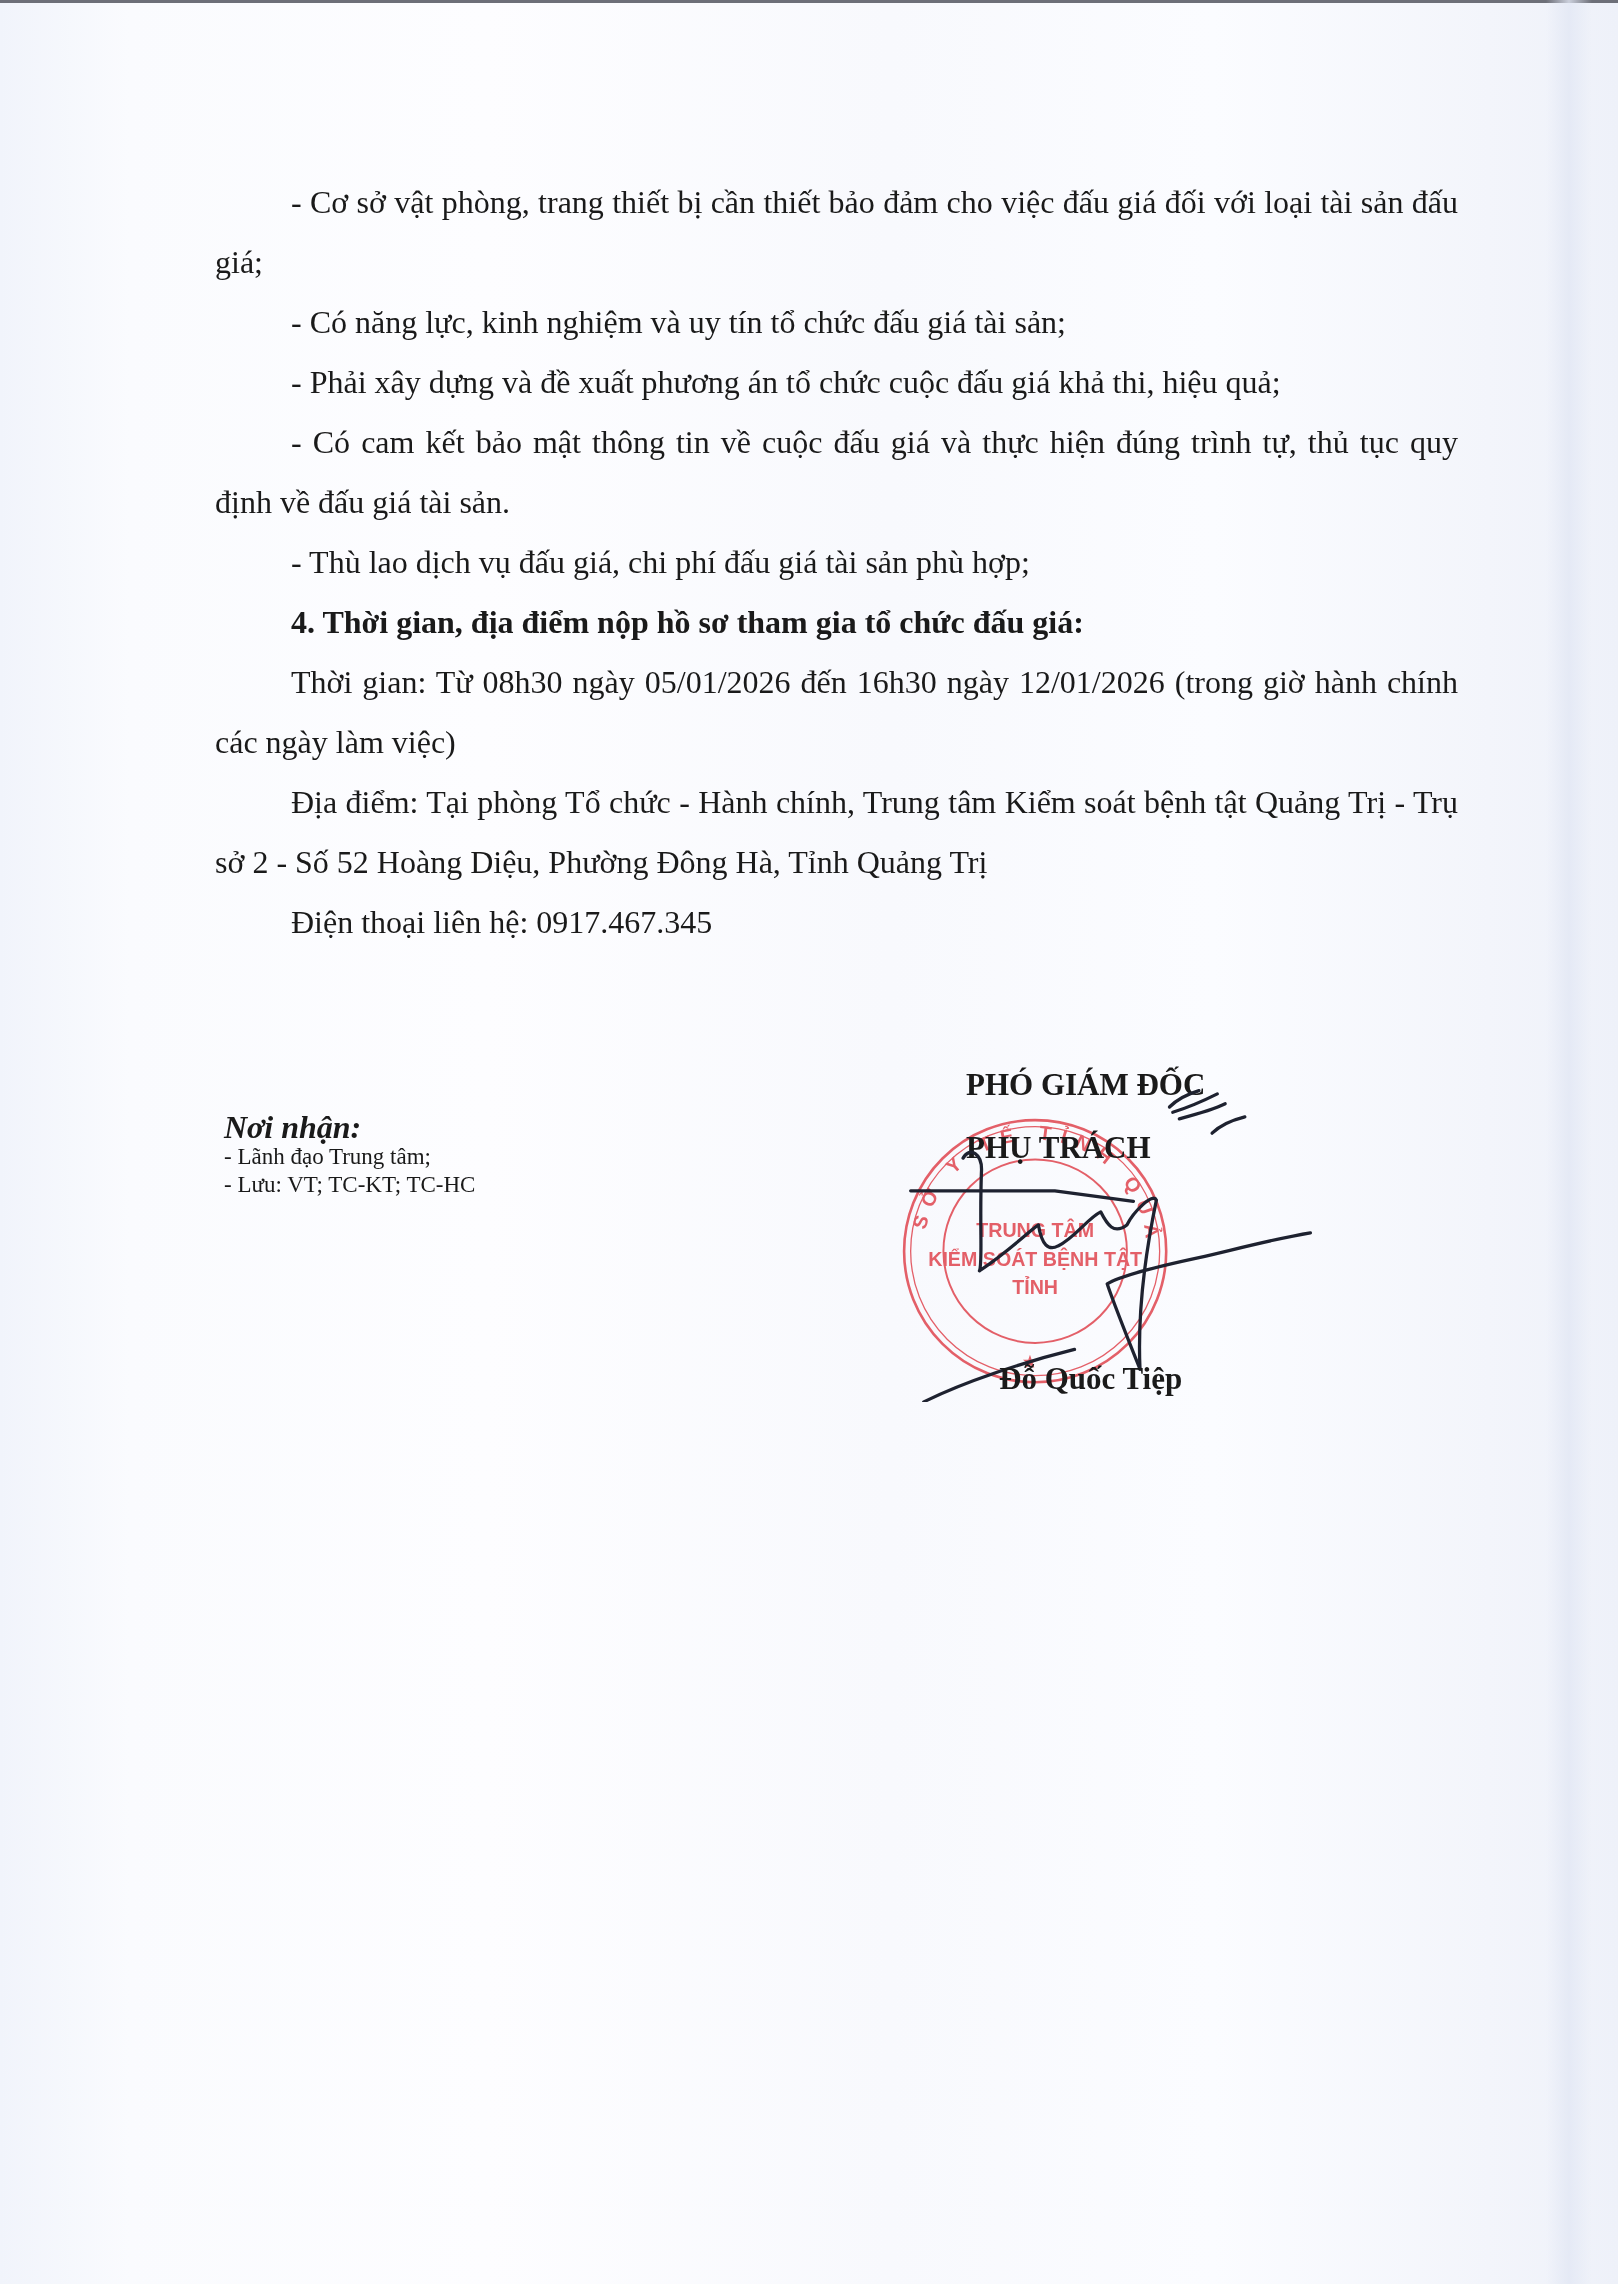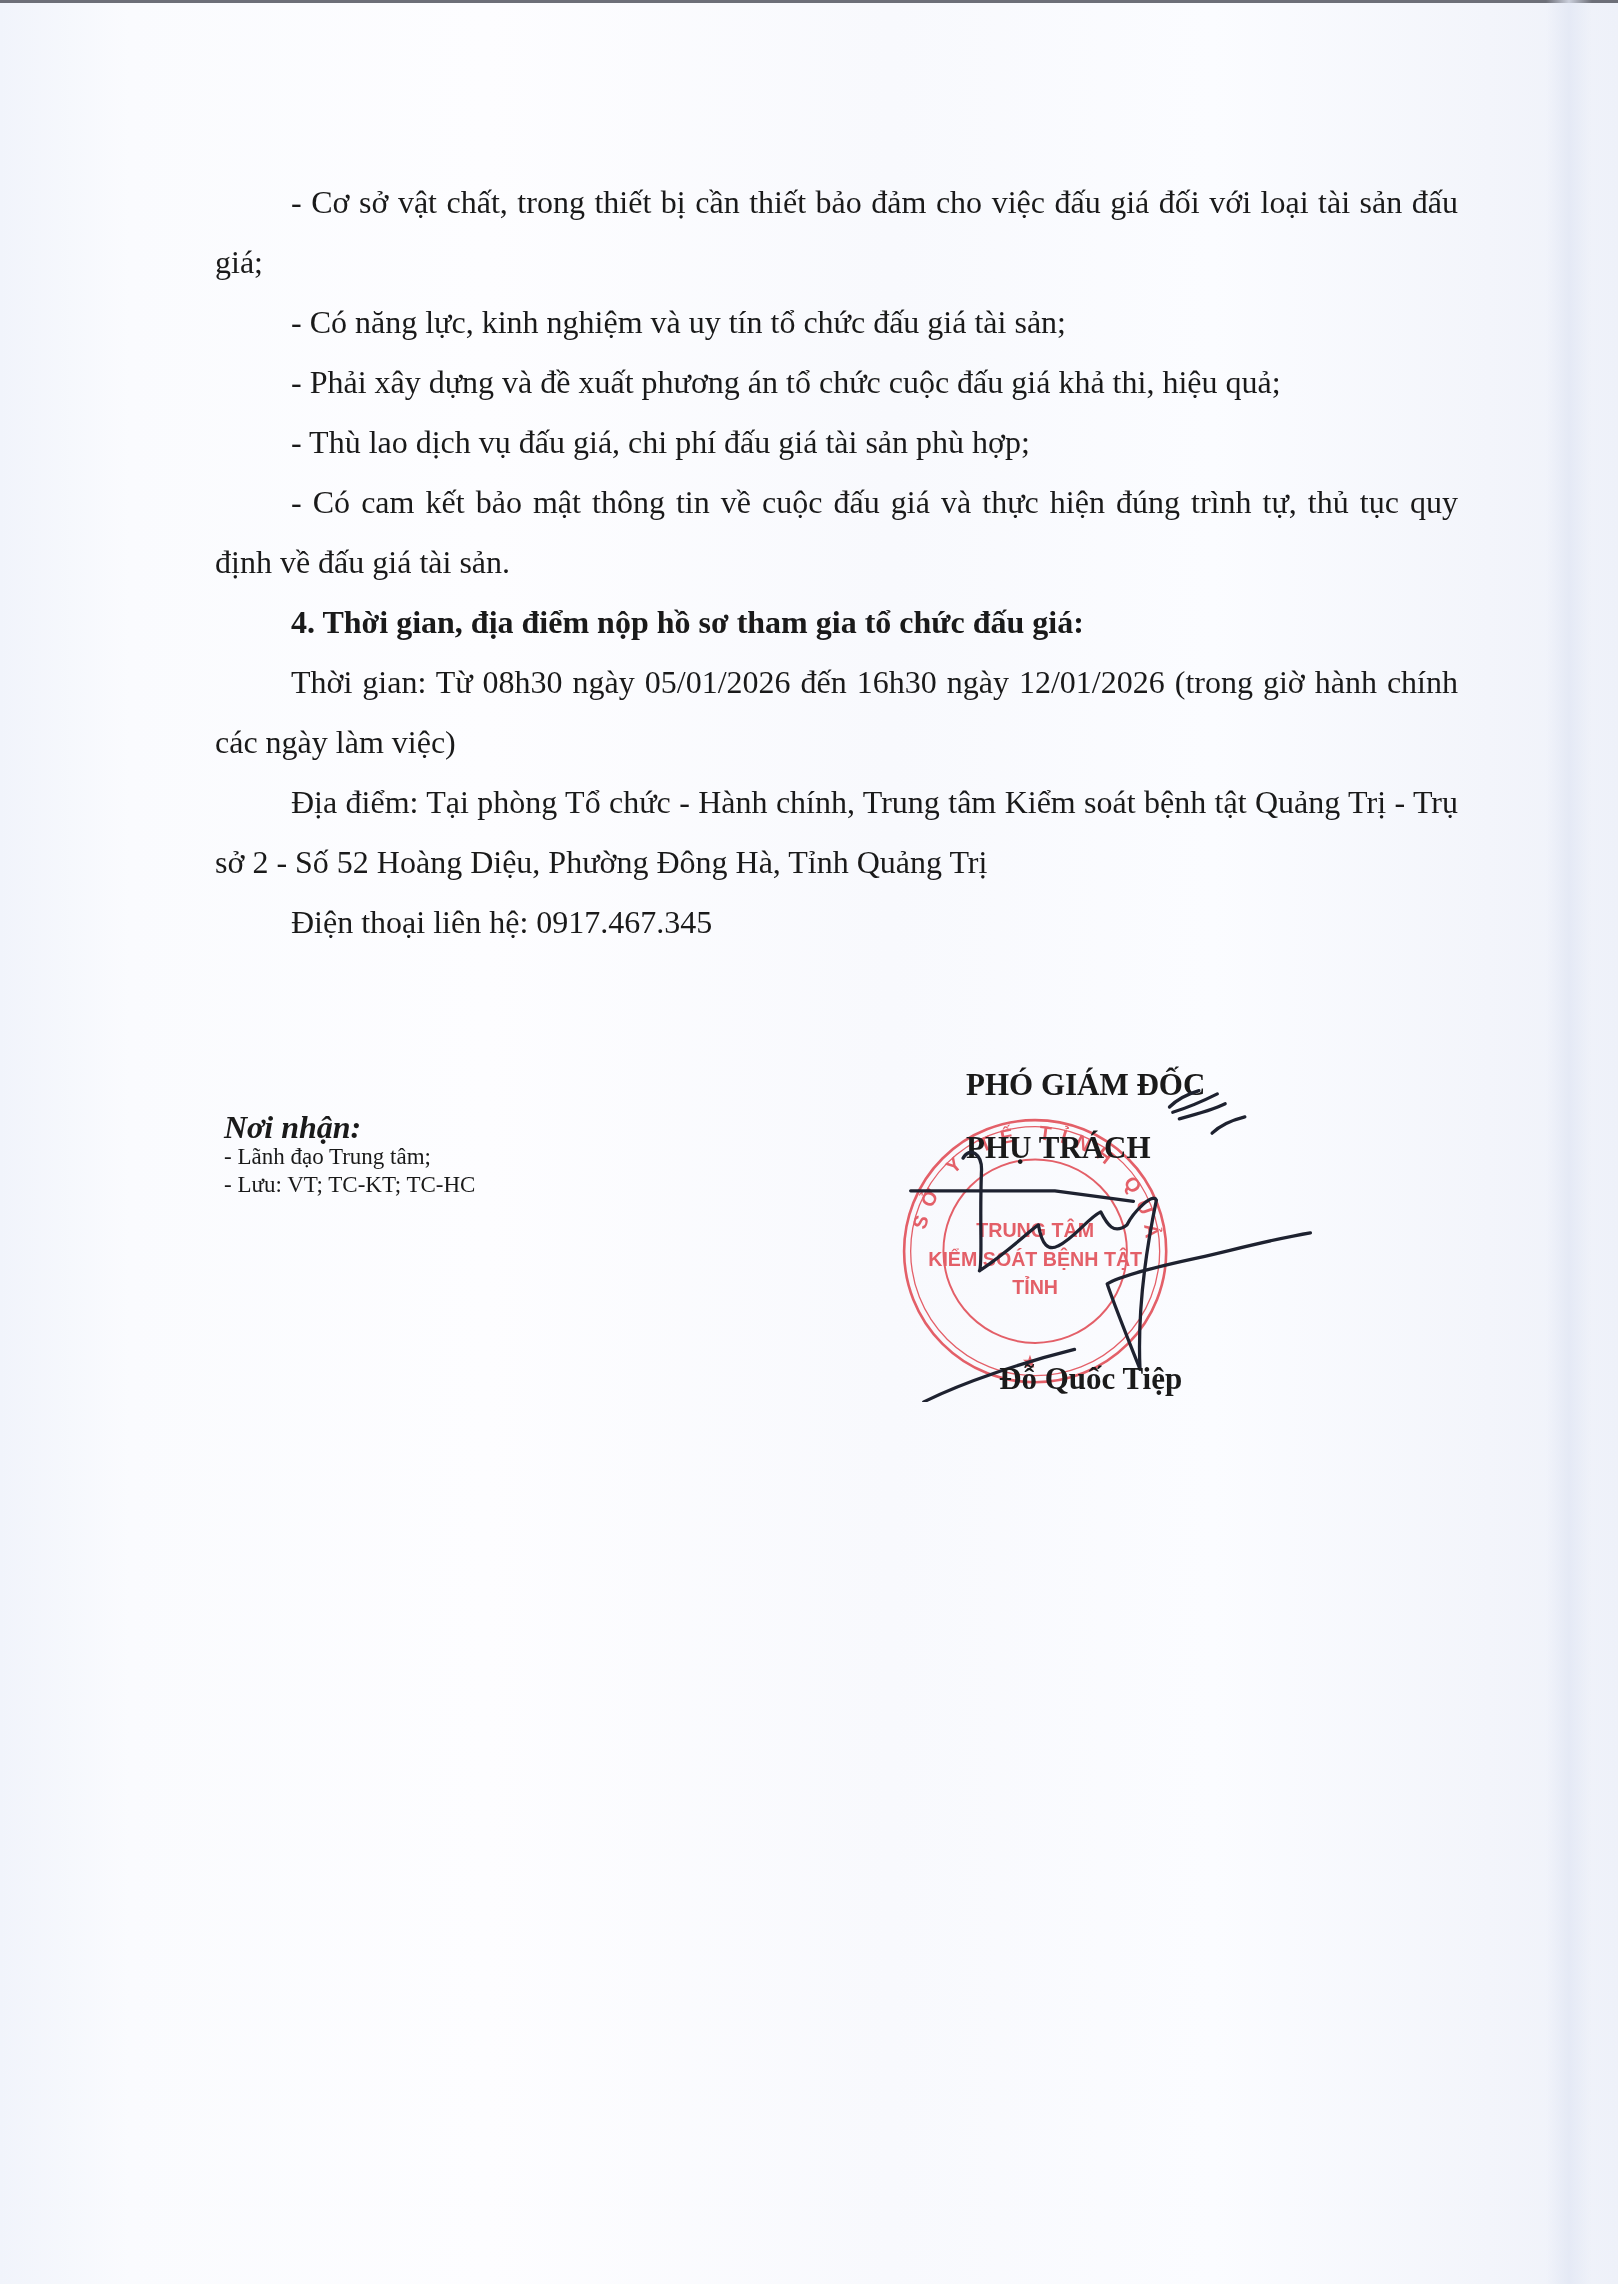--- a/index.html
+++ b/index.html
@@ -45,25 +45,25 @@
 </style>
 </head>
 <body>
 
 <div class="top-edge"></div>
 <div class="right-shade"></div>
 
 <div class="page">
 
   <div class="body-text">
-    <p class="para">- Cơ sở vật chất, trong thiết bị cần thiết bảo đảm cho việc đấu giá đối với loại tài sản đấu giá;</p>
+    <p class="para">- Cơ sở vật phòng, trang thiết bị cần thiết bảo đảm cho việc đấu giá đối với loại tài sản đấu giá;</p>
     <p class="para">- Có năng lực, kinh nghiệm và uy tín tổ chức đấu giá tài sản;</p>
     <p class="para">- Phải xây dựng và đề xuất phương án tổ chức cuộc đấu giá khả thi, hiệu quả;</p>
+    <p class="para">- Có cam kết bảo mật thông tin về cuộc đấu giá và thực hiện đúng trình tự, thủ tục quy định về đấu giá tài sản.</p>
     <p class="para">- Thù lao dịch vụ đấu giá, chi phí đấu giá tài sản phù hợp;</p>
-    <p class="para">- Có cam kết bảo mật thông tin về cuộc đấu giá và thực hiện đúng trình tự, thủ tục quy định về đấu giá tài sản.</p>
     <p class="para bold">4. Thời gian, địa điểm nộp hồ sơ tham gia tổ chức đấu giá:</p>
     <p class="para">Thời gian: Từ 08h30 ngày 05/01/2026 đến 16h30 ngày 12/01/2026 (trong giờ hành chính các ngày làm việc)</p>
     <p class="para">Địa điểm: Tại phòng Tổ chức - Hành chính, Trung tâm Kiểm soát bệnh tật Quảng Trị - Trụ sở 2 - Số 52 Hoàng Diệu, Phường Đông Hà, Tỉnh Quảng Trị</p>
     <p class="para">Điện thoại liên hệ: 0917.467.345</p>
   </div>
 
   <div class="recipients">
     <div class="heading">Nơi nhận:</div>
     <div>- Lãnh đạo Trung tâm;</div>
     <div>- Lưu: VT; TC-KT; TC-HC</div>

